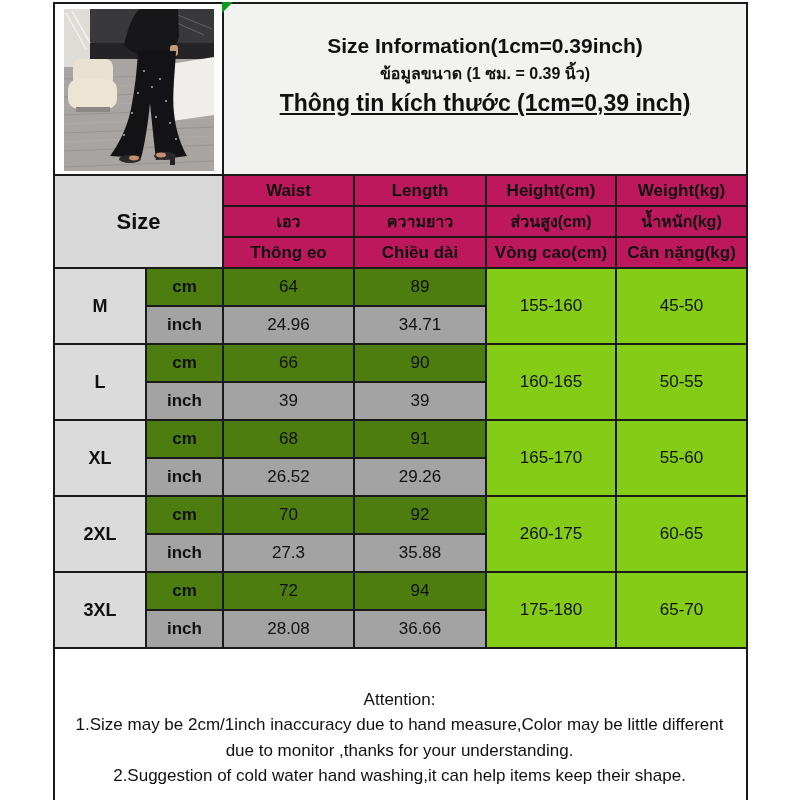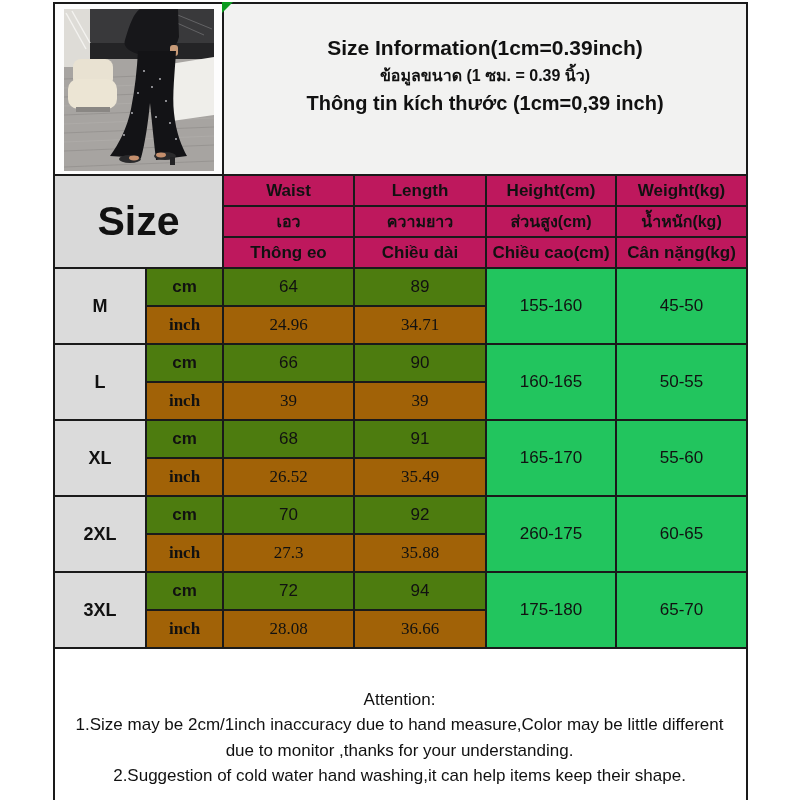--- a/index.html
+++ b/index.html
@@ -23,31 +23,31 @@
   tr.r-head{height:31px;}
   tr.r-data{height:38px;}
   tr.r-note{height:174px;}
 
   
   td.photo-cell{background:#fdfdfd;}
   td.title-cell{background:#f2f2f1;}
   .title-wrap{display:flex;flex-direction:column;justify-content:center;align-items:center;height:100%;padding-bottom:28px;box-sizing:border-box;}
   .title-en{font-weight:bold;font-size:21px;line-height:1.5;}
   .title-th{font-weight:bold;font-size:16px;line-height:1.5;}
-  .title-vi{font-weight:bold;font-size:20px;line-height:1.5;}
-
-  td.size-cell{background:#d9d9d9;font-weight:bold;font-size:41px;}
+  .title-vi{font-weight:bold;font-size:23px;line-height:1.5;text-decoration:underline;}
+
+  td.size-cell{background:#d9d9d9;font-weight:bold;font-size:22px;}
   td.head-cell{background:#be185d;font-weight:bold;font-size:17px;}
   td.head-cell.th{font-size:16px;margin-left:27px;}
   td.size-label{background:#dbdbdb;font-weight:bold;font-size:18px;}
   td.unit-cell{font-weight:bold;font-size:17px;}
   td.val{font-size:17px;font-weight:normal;}
   tr.row-cm td.unit-cell, tr.row-cm td.val{background:#4d7c0f;}
-  tr.row-inch td.unit-cell, tr.row-inch td.val{background:#a16207;font-family:Liberation Serif, serif;}
-  td.range-cell{background:#22c55e;font-size:17px;font-weight:normal;}
+  tr.row-inch td.unit-cell, tr.row-inch td.val{background:#a3a3a3;}
+  td.range-cell{background:#84cc16;font-size:17px;font-weight:normal;}
 
   td.note-cell{background:#ffffff;text-align:left;vertical-align:top;}
   .note-wrap{padding:5px 8px 0 6px;font-size:17px;line-height:1.5;}
 
   .photo-frame{display:block;margin:2px auto 0 auto;}
 
   
   .green-marker{
     position:absolute;left:169px;top:0;width:0;height:0;
     border-top:11px solid #0b9b1f;border-right:11px solid transparent;
@@ -150,21 +150,21 @@
     </tr>
     <tr class="r-head">
       <td class="head-cell th">เอว</td>
       <td class="head-cell th">ความยาว</td>
       <td class="head-cell th">ส่วนสูง(cm)</td>
       <td class="head-cell th">น้ำหนัก(kg)</td>
     </tr>
     <tr class="r-head">
       <td class="head-cell">Thông eo</td>
       <td class="head-cell">Chiều dài</td>
-      <td class="head-cell">Chiều cao(cm)</td>
+      <td class="head-cell">Vòng cao(cm)</td>
       <td class="head-cell">Cân nặng(kg)</td>
     </tr>
 
     <tr class="r-data row-cm">
       <td rowspan="2" class="size-label">M</td>
       <td class="unit-cell">cm</td>
       <td class="val">64</td>
       <td class="val">89</td>
       <td rowspan="2" class="range-cell">155-160</td>
       <td rowspan="2" class="range-cell">45-50</td>
@@ -193,21 +193,21 @@
       <td rowspan="2" class="size-label">XL</td>
       <td class="unit-cell">cm</td>
       <td class="val">68</td>
       <td class="val">91</td>
       <td rowspan="2" class="range-cell">165-170</td>
       <td rowspan="2" class="range-cell">55-60</td>
     </tr>
     <tr class="r-data row-inch">
       <td class="unit-cell">inch</td>
       <td class="val">26.52</td>
-      <td class="val">35.49</td>
+      <td class="val">29.26</td>
     </tr>
 
     <tr class="r-data row-cm">
       <td rowspan="2" class="size-label">2XL</td>
       <td class="unit-cell">cm</td>
       <td class="val">70</td>
       <td class="val">92</td>
       <td rowspan="2" class="range-cell">260-175</td>
       <td rowspan="2" class="range-cell">60-65</td>
     </tr>

